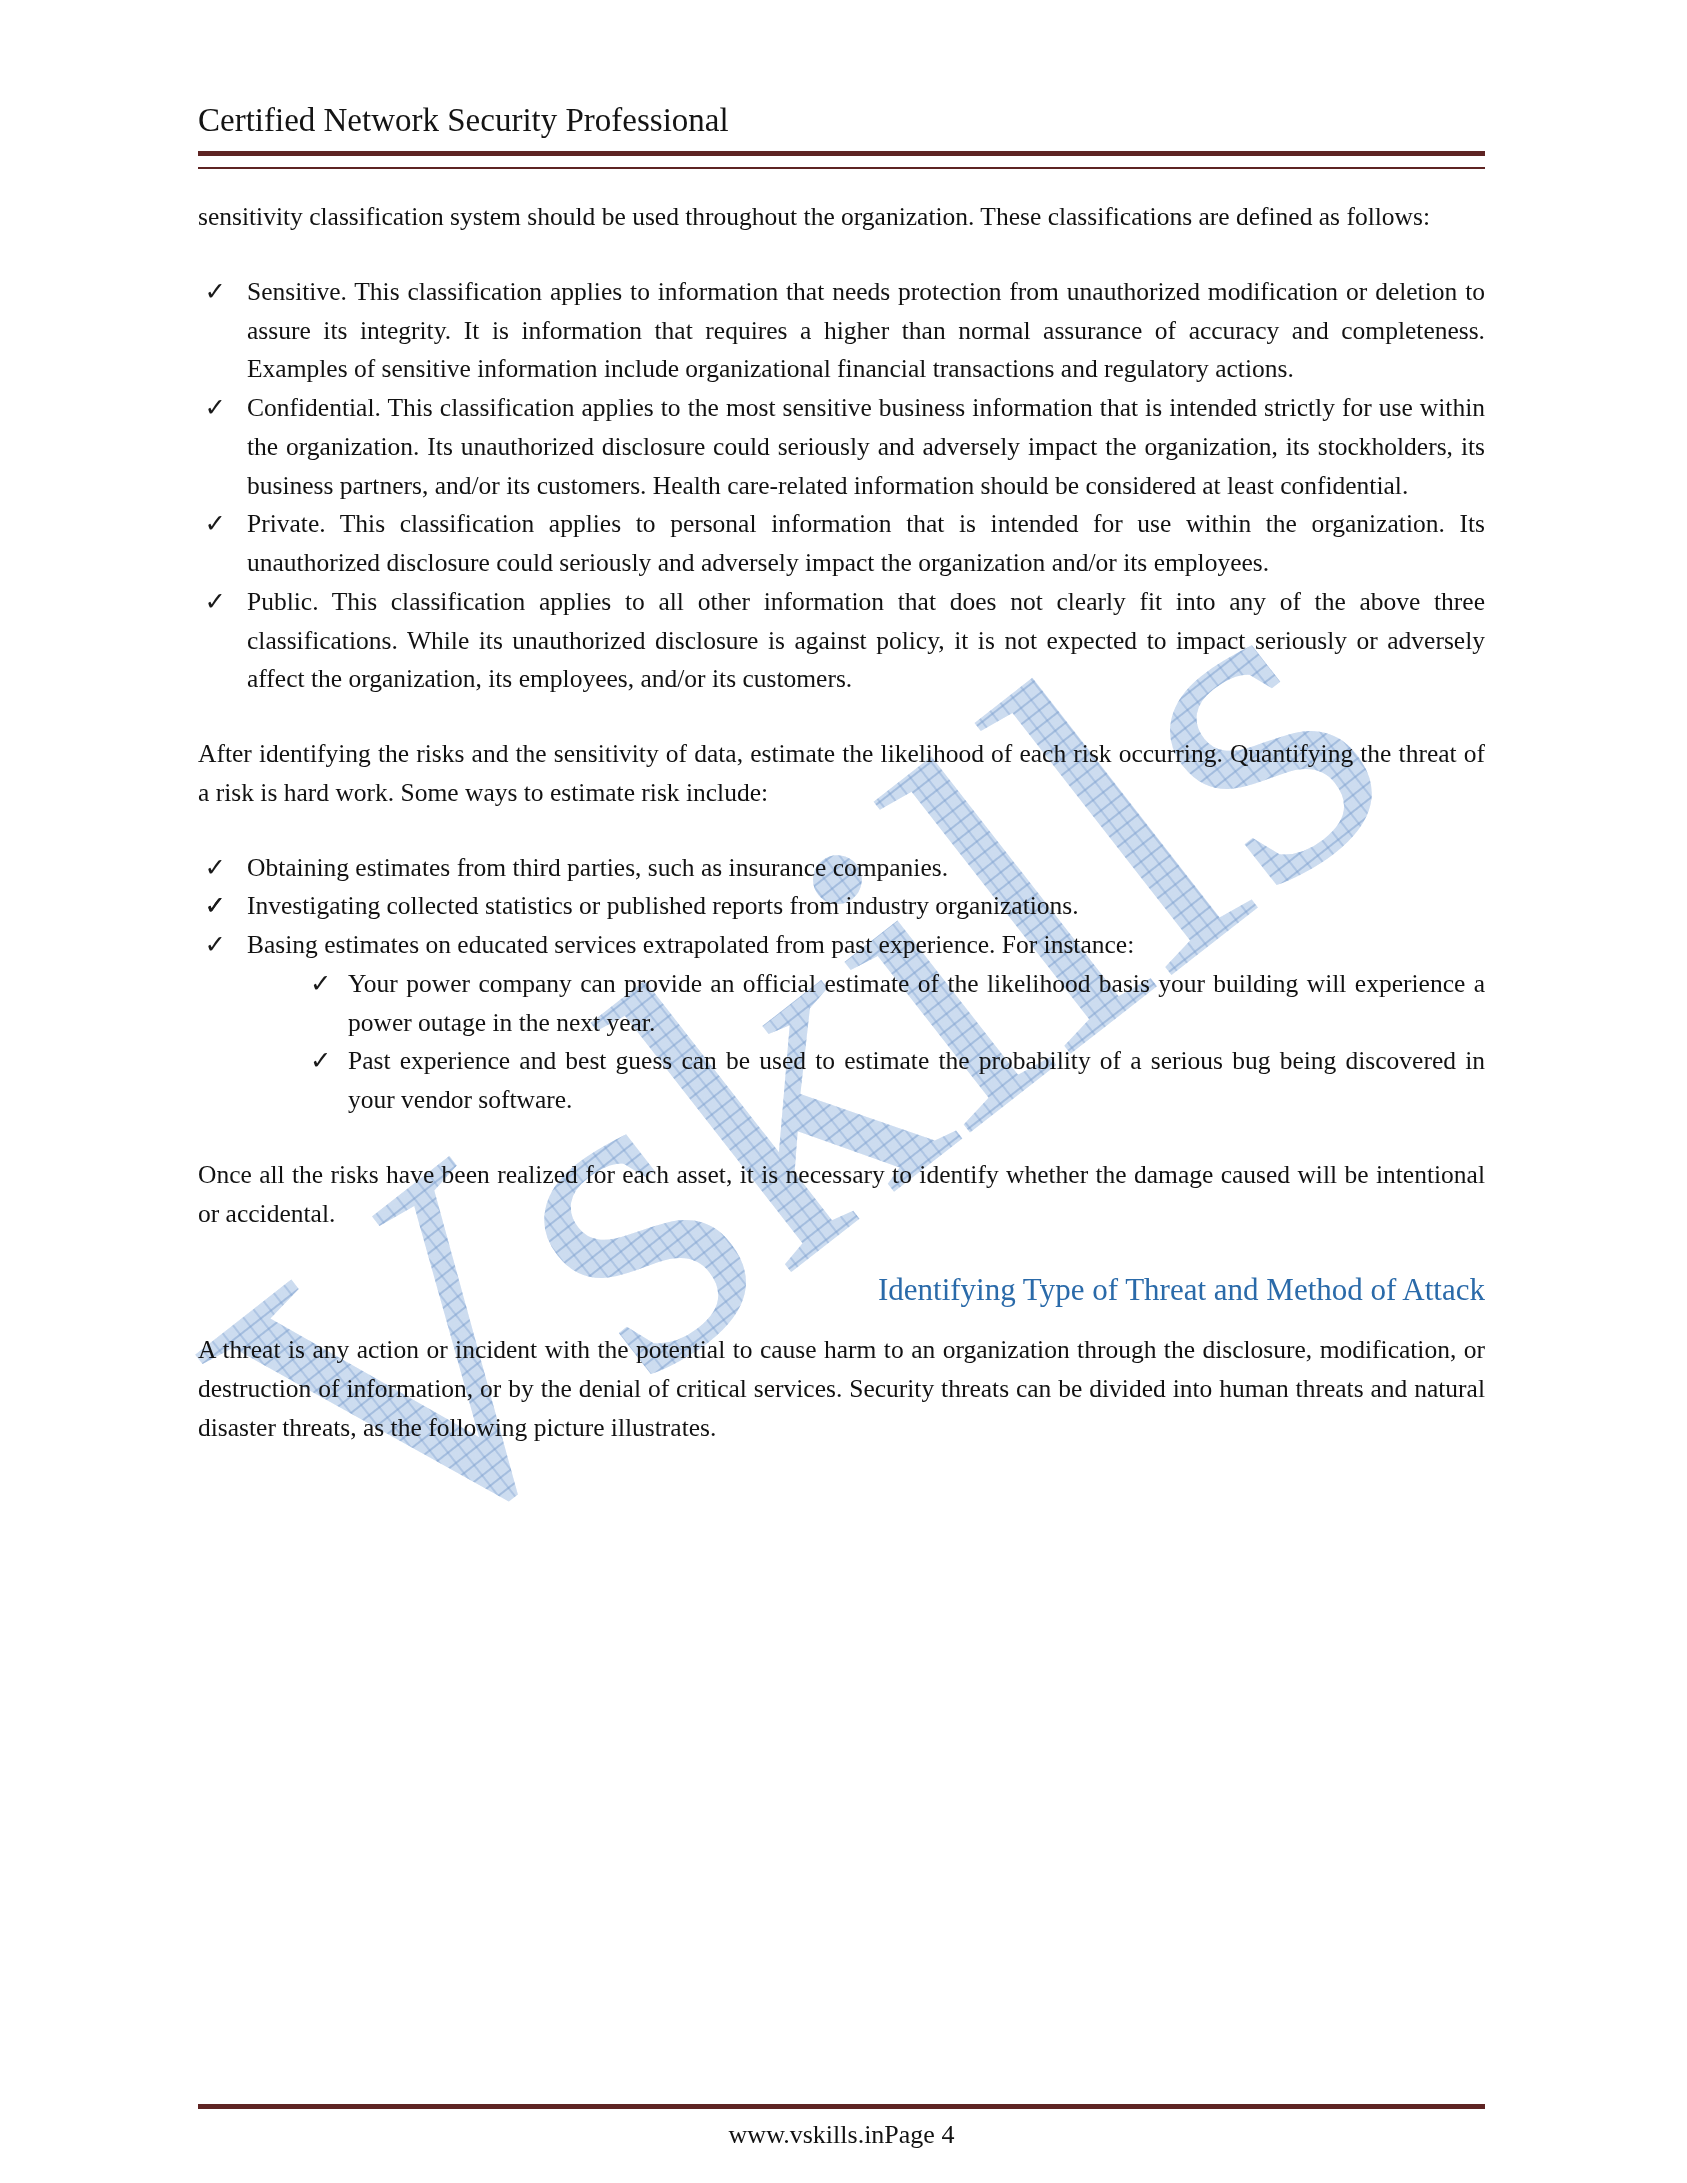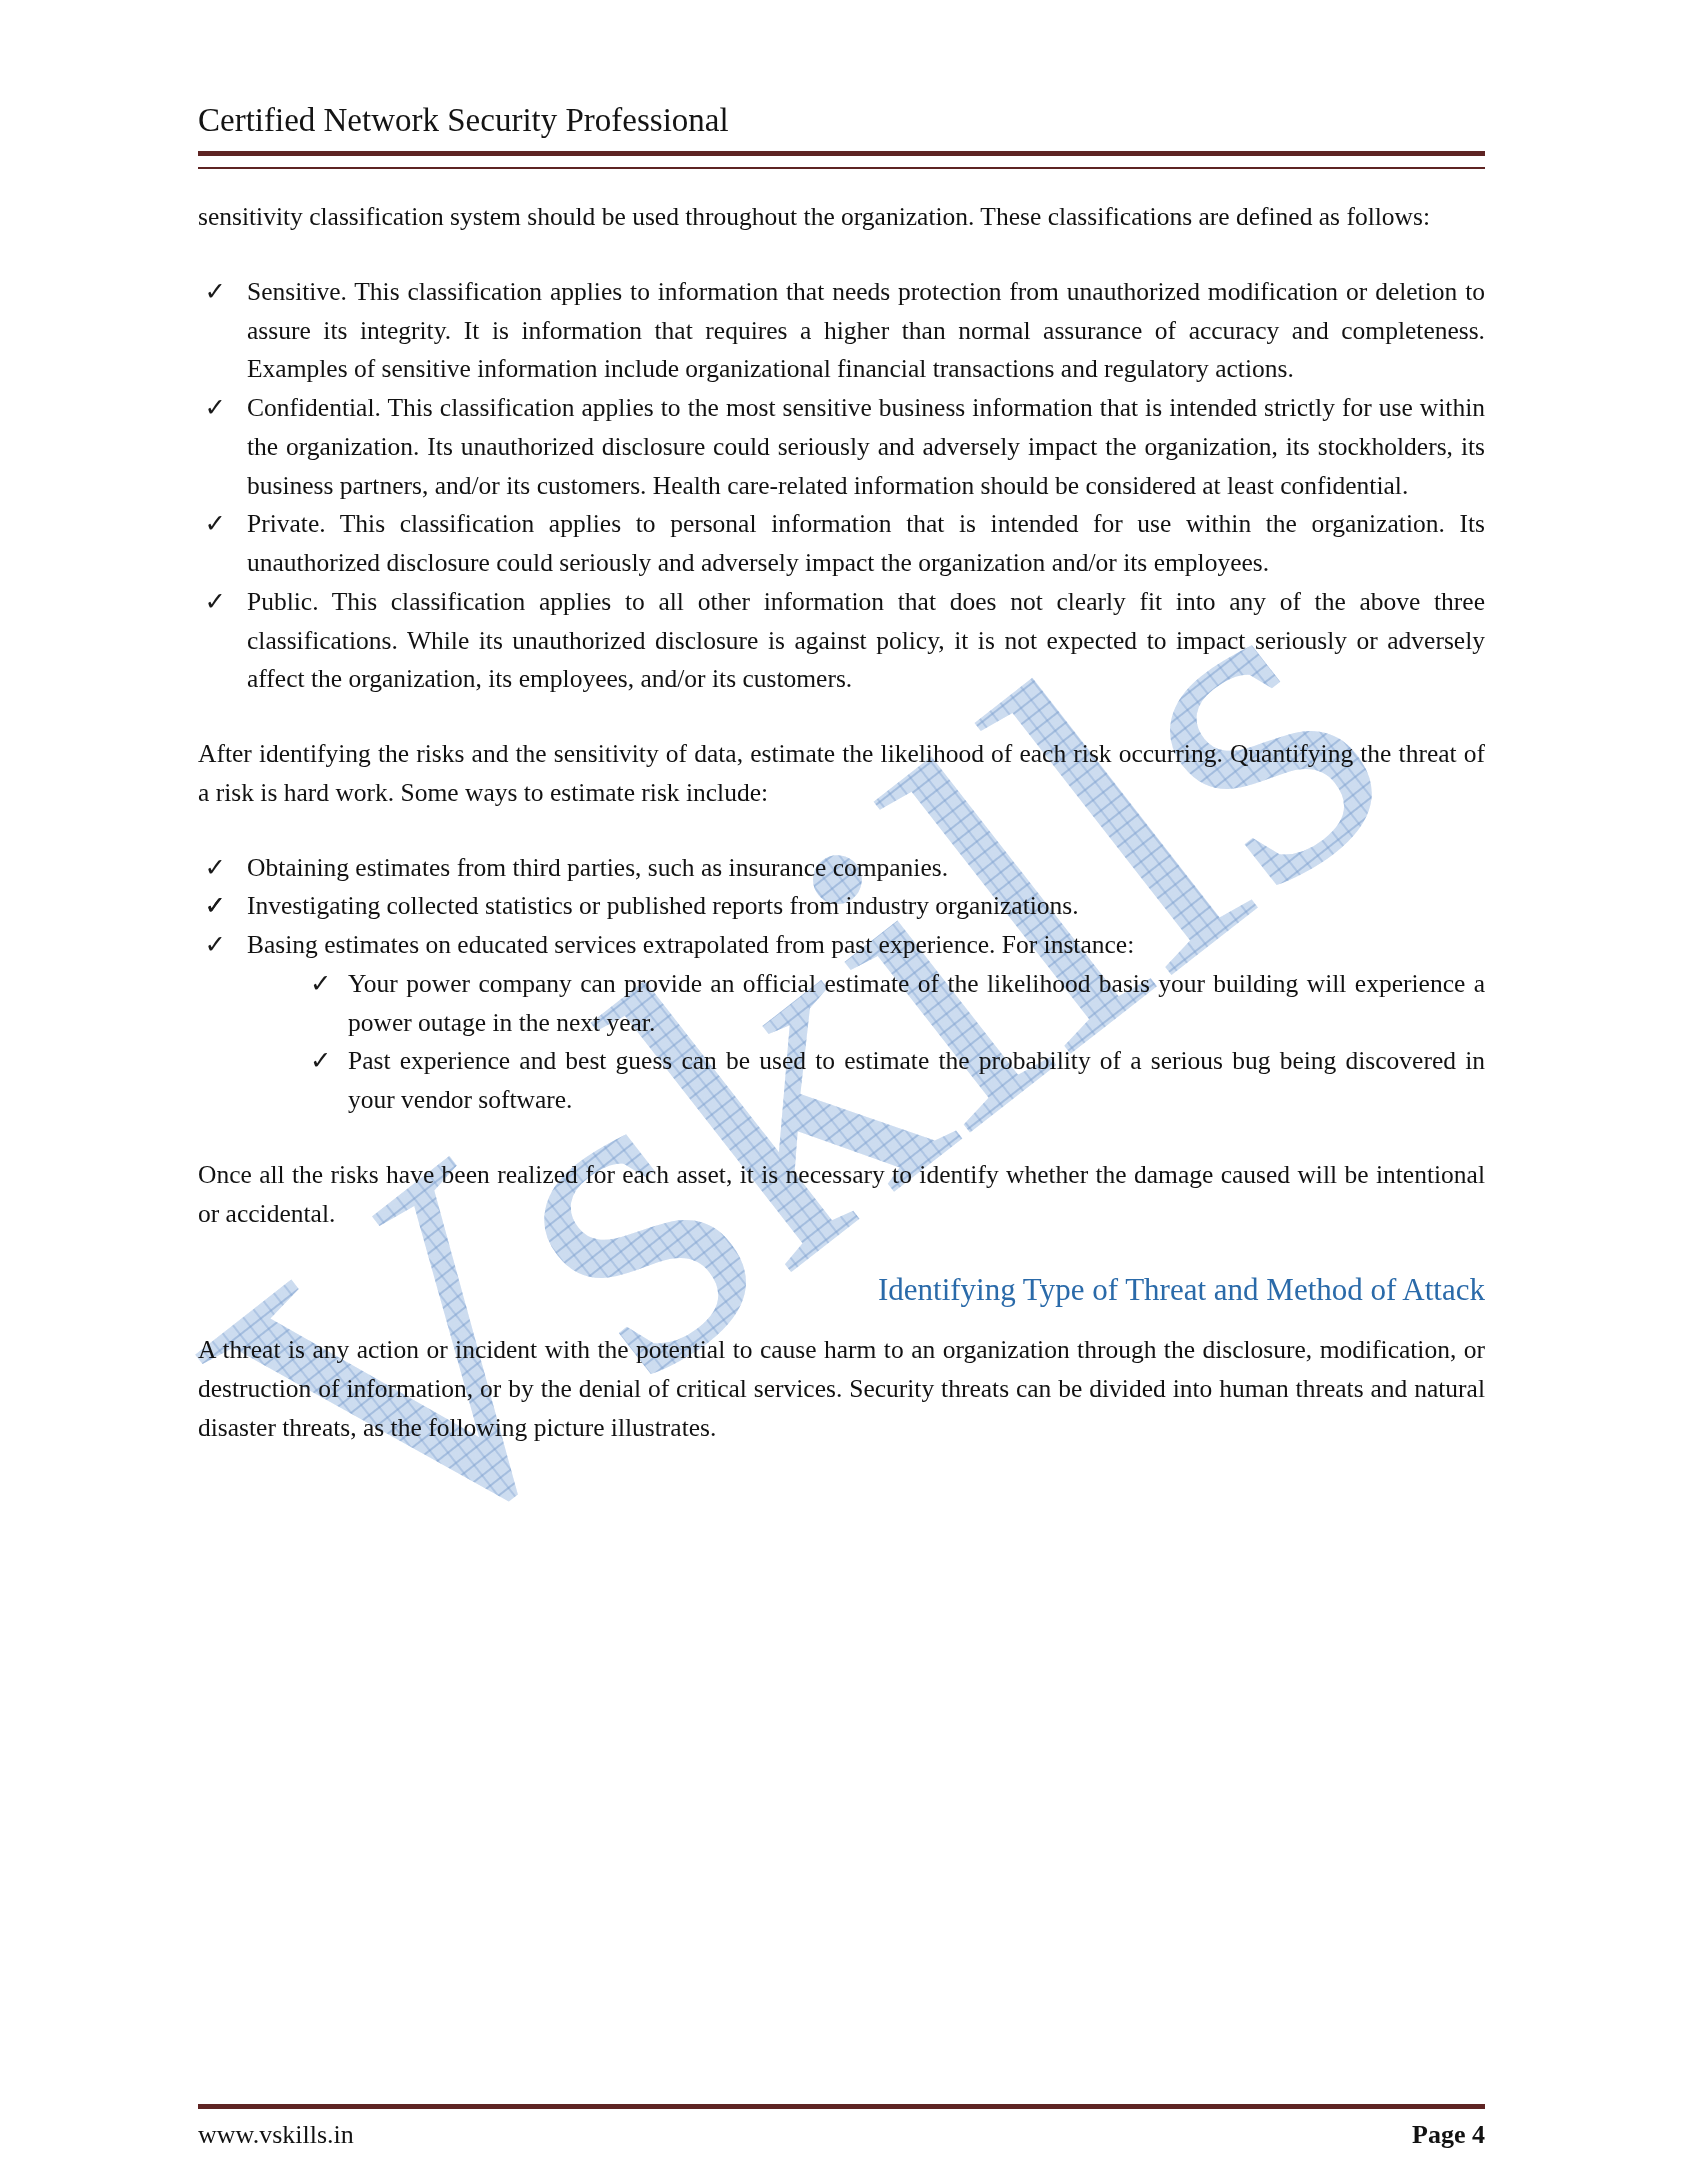--- a/index.html
+++ b/index.html
@@ -114,26 +114,26 @@
     left: 198px;
     right: 202px;
     bottom: 33px;
     z-index: 1;
   }
   .rule-single {
     border-top: 5px solid #5e2423;
   }
   .footer-row {
     display: flex;
-    justify-content: space-between;
+    justify-content: center;
     padding-top: 11.5px;
     font-size: 26px;
   }
   .footer-site { color: #121212; }
-  .footer-page { color: #121212; font-weight: bold; }
+  .footer-page { color: #121212; }
 </style>
 </head>
 <body>
 
 <div class="page">
 
   <div class="watermark">Vskills</div>
 
   <header class="header">
     <div class="header-title">Certified Network Security Professional</div>

